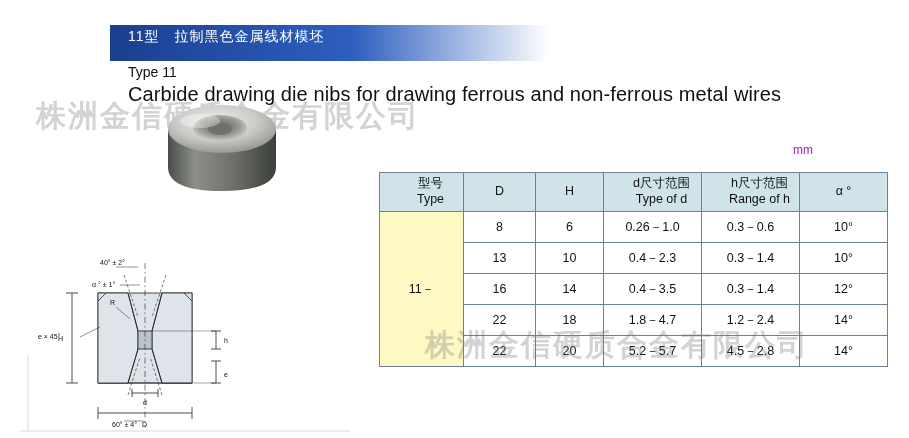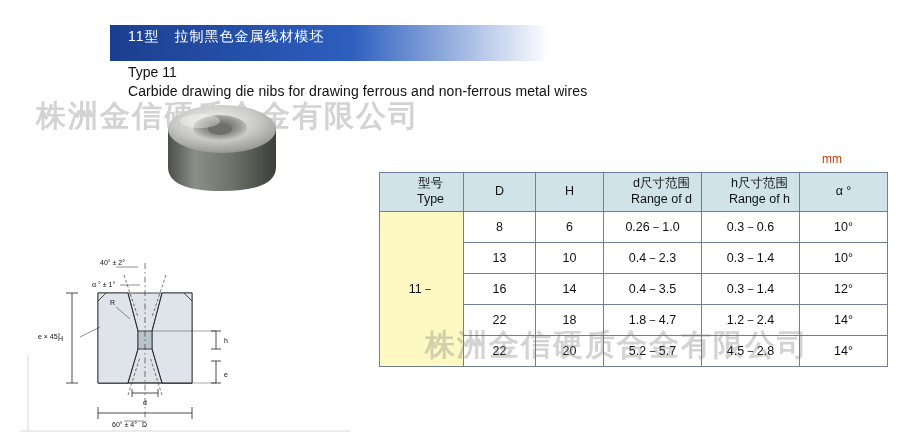--- a/index.html
+++ b/index.html
@@ -40,21 +40,21 @@
     left: 128px;
     top: 56px;
     color: #111;
   }
   #title-line1 {
     font-size: 14px;
     margin-bottom: 3px;
     margin-top: 8px;
   }
   #title-line2 {
-    font-size: 14px;
+    font-size: 20px;
     letter-spacing: 0.1px;
   }
 
   
   .watermark {
     position: absolute;
     color: rgba(120,120,120,0.33);
     font-size: 30px;
     font-weight: bold;
     letter-spacing: 2px;
@@ -79,24 +79,23 @@
     left: 20px;
     top: 245px;
     width: 330px;
     height: 188px;
   }
 
   
   #mm-label {
     position: absolute;
     left: 793px;
-    top: 152px;
+    top: 143px;
     font-size: 12px;
-    color: #c2410c;
-    margin-left: 29px;
+    color: #a21caf;
   }
   #spec-table-wrap {
     position: absolute;
     left: 379px;
     top: 172px;
     width: 508px;
   }
   table.spec {
     border-collapse: collapse;
     width: 508px;
@@ -273,21 +272,21 @@
     <thead>
       <tr>
         <th>
           <span class="hdr-sub">型号</span>
           <span class="hdr-sub">Type</span>
         </th>
         <th>D</th>
         <th>H</th>
         <th>
           <span class="hdr-sub">d尺寸范围</span>
-          <span class="hdr-sub">Range of d</span>
+          <span class="hdr-sub">Type of d</span>
         </th>
         <th>
           <span class="hdr-sub">h尺寸范围</span>
           <span class="hdr-sub">Range of h</span>
         </th>
         <th>α °</th>
       </tr>
     </thead>
     <tbody>
       <tr>

